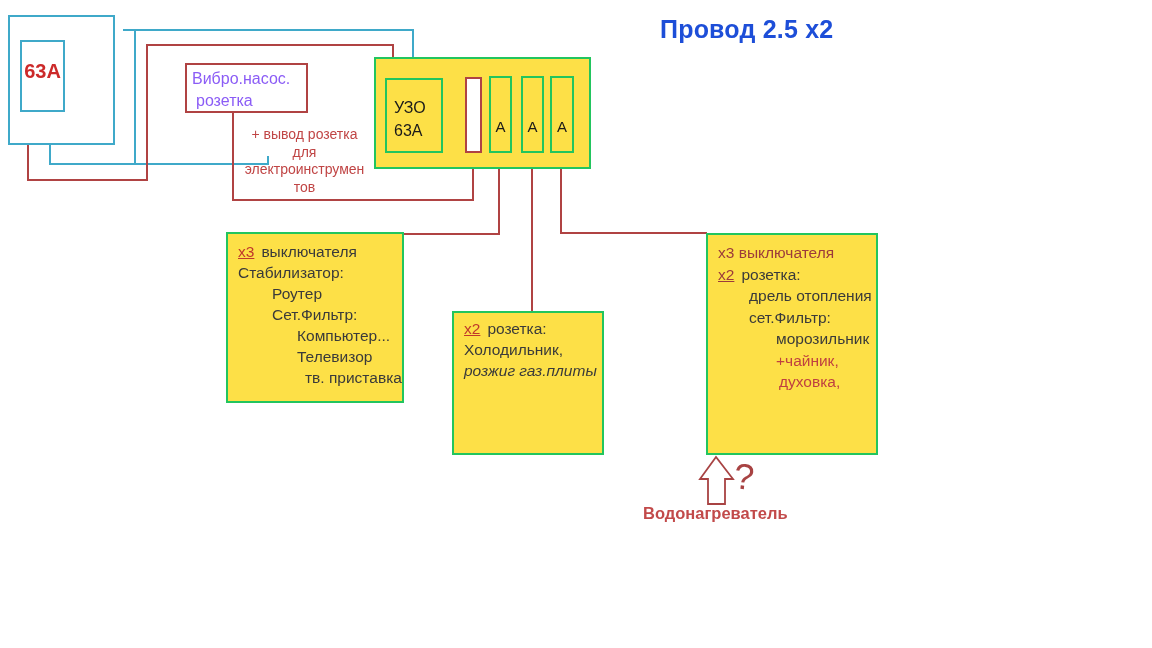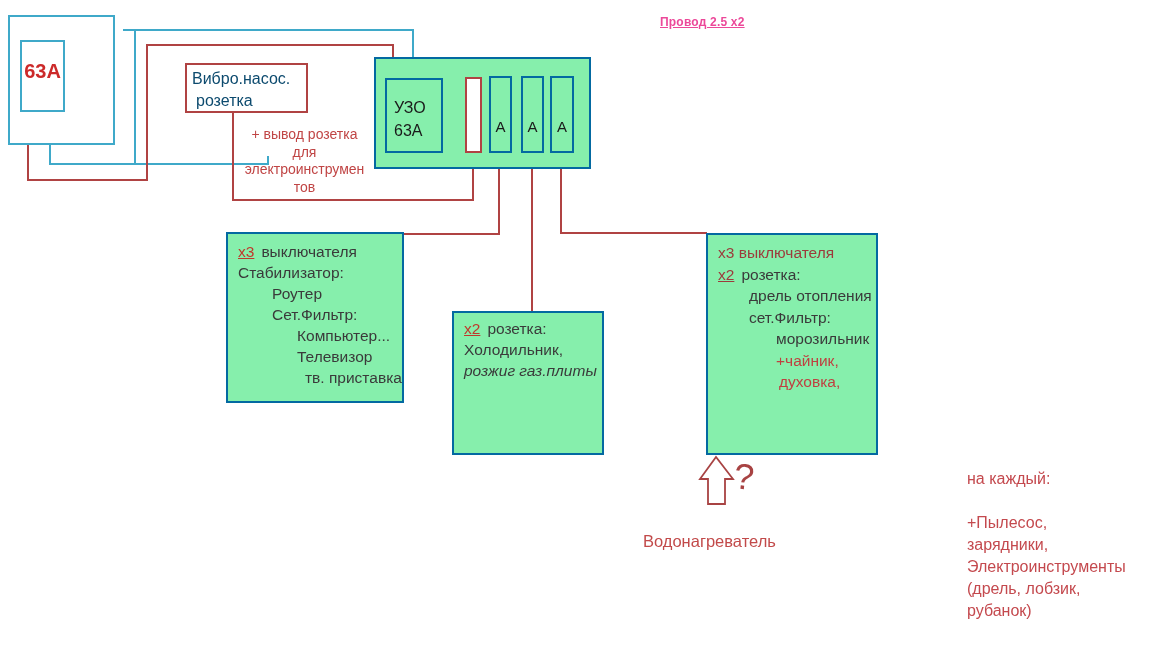--- a/index.html
+++ b/index.html
@@ -2,29 +2,29 @@
 <html><head>
 <meta charset="utf-8">
 <style>
   html,body{margin:0;padding:0;background:#ffffff;}
   #stage{
     position:relative;width:1152px;height:648px;background:#ffffff;overflow:hidden;
     font-family:"Liberation Sans",sans-serif;color:#3a3a3a;
   }
   .abs{position:absolute;}
   
-  .box-black{border:2px solid #0369a1;background:#86efac;box-sizing:border-box;}
+  .box-black{border:2px solid #22c55e;background:#fde047;box-sizing:border-box;}
   .box-cyan{border:2px solid #3fa9c9;background:#ffffff;box-sizing:border-box;}
   .box-red{border:2px solid #b04343;background:#ffffff;box-sizing:border-box;}
   
-  .t-title{font-size:12px;font-weight:bold;color:#ec4899;letter-spacing:0.2px;text-decoration:underline;}
+  .t-title{font-size:25px;font-weight:bold;color:#1d4ed8;letter-spacing:0.2px;}
   .t-meter{font-size:20px;font-weight:bold;color:#cc2a2a;text-align:center;}
   .t-uzo{font-size:16px;color:#1a1a1a;line-height:23px;padding:16px 0 0 7px;}
   .t-breaker{font-size:15px;color:#1a1a1a;display:flex;justify-content:center;align-items:center;padding-top:24px;box-sizing:border-box;height:100%;}
-  .t-vibro{font-size:16px;color:#0c4a6e;line-height:22px;padding:3px 0 0 5px;}
+  .t-vibro{font-size:16px;color:#8b5cf6;line-height:22px;padding:3px 0 0 5px;}
   .t-note{font-size:14px;color:#c04545;line-height:17.5px;}
   .list{font-size:15.5px;line-height:21px;padding:7px 0 0 10px;box-sizing:border-box;}
   .list .ln{white-space:nowrap;}
   .acc{color:#c0392b;margin-right:7px;text-decoration:underline;}
   .maroon{color:#9c3b3b;}
   .red-ln{color:#bf4040;}
   .ind1l{padding-left:34px;} .ind2l{padding-left:59px;} .ind3l{padding-left:67px;}
   .ind1r{padding-left:31px;} .ind2r{padding-left:58px;} .ind3r{padding-left:61px;}
   .t-heater{font-size:16.5px;color:#c24a4a;}
   .t-question{font-size:36px;color:#a84343;transform:rotate(6deg);font-weight:400;}
@@ -118,25 +118,16 @@
     <div class="ln maroon">х3 выключателя</div>
     <div class="ln"><span class="acc maroon">х2</span><span>розетка:</span></div>
     <div class="ln ind1r">дрель отопления</div>
     <div class="ln ind1r">сет.Фильтр:</div>
     <div class="ln ind2r">морозильник</div>
     <div class="ln ind2r red-ln">+чайник,</div>
     <div class="ln ind3r red-ln">духовка,</div>
   </div>
 
   <div class="abs t-question" style="left:734px;top:456px;">?</div>
-  <div class="abs t-heater" style="left:643px;top:532px;">Водонагреватель</div>
+  <div class="abs t-heater" style="left:643px;top:504px;font-weight:bold;">Водонагреватель</div>
 
-  <div class="abs t-pereach" style="left:967px;top:468px;">
-    <div>на каждый:</div>
-    <div class="gap-line"></div>
-    <div>+Пылесос,</div>
-    <div>зарядники,</div>
-    <div>Электроинструменты</div>
-    <div>(дрель, лобзик,</div>
-    <div>рубанок)</div>
-  </div>
 
 </div>
 
 </body></html>

